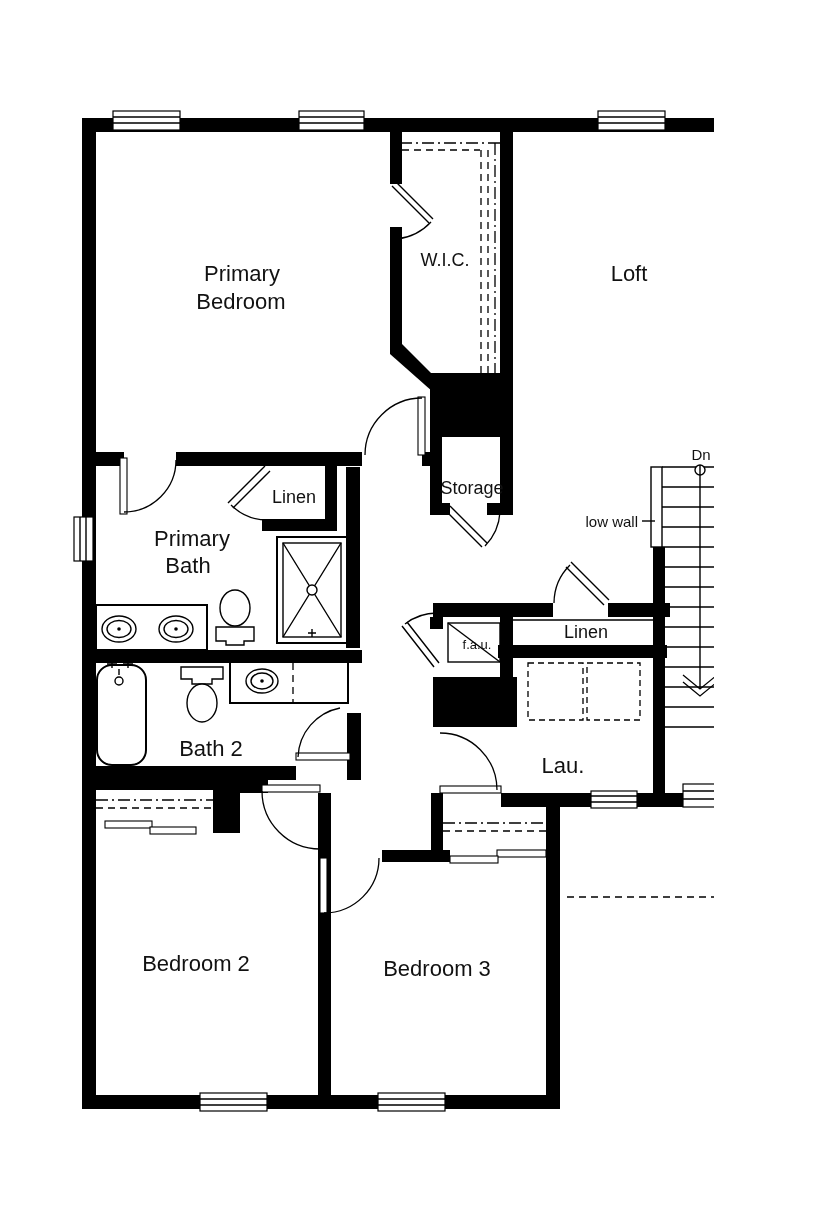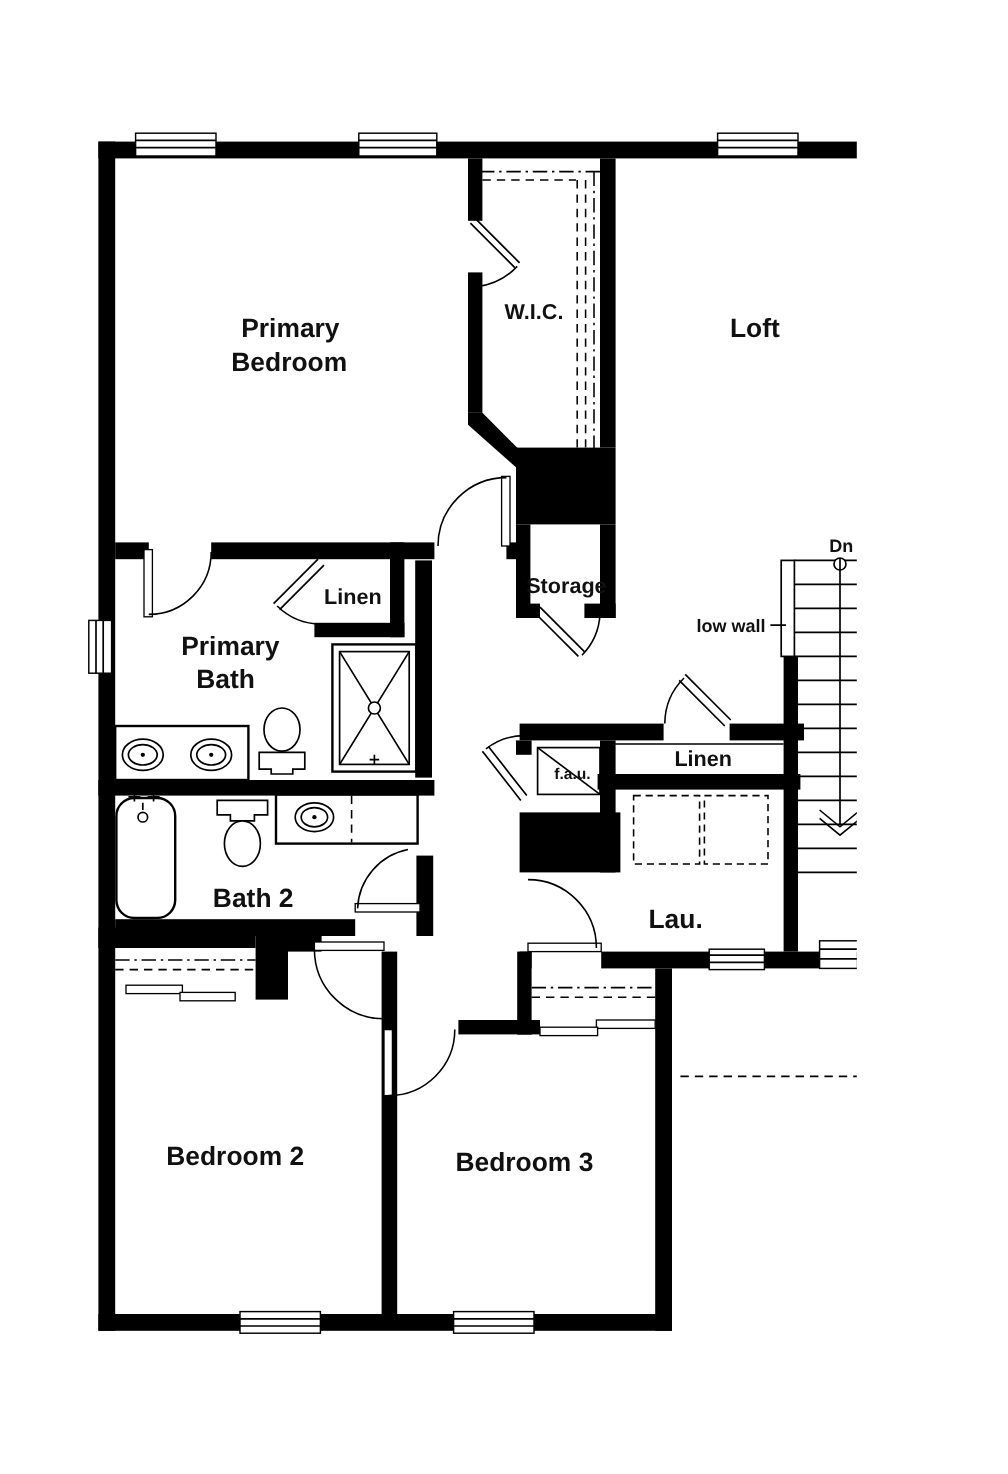--- a/index.html
+++ b/index.html
@@ -1,17 +1,17 @@
 <!DOCTYPE html>
 <html><head>
 <meta charset="utf-8">
 <style>
   html,body{margin:0;padding:0;background:#ffffff;}
   .plan-wrap{position:relative;width:714px;height:1228px;background:#ffffff;overflow:hidden;
-             font-family:"Liberation Sans", sans-serif;font-weight:bold;}
+             font-family:"Liberation Sans", sans-serif;}
   svg{position:absolute;left:0;top:0;}
   .wall{fill:#000000;stroke:none;}
   .thin{fill:none;stroke:#000000;stroke-width:1.4;}
   .thin2{fill:none;stroke:#000000;stroke-width:2;}
   .fixture{fill:#ffffff;stroke:#000000;stroke-width:1.4;}
   .leaf{fill:#ffffff;stroke:#000000;stroke-width:1.1;}
   .arc{fill:none;stroke:#000000;stroke-width:1.3;}
   .win{fill:#ffffff;stroke:#000000;stroke-width:1.2;}
   .dash{fill:none;stroke:#000000;stroke-width:1.3;stroke-dasharray:7 5;}
   .dashdot{fill:none;stroke:#000000;stroke-width:1.3;stroke-dasharray:12 4 2 4;}

